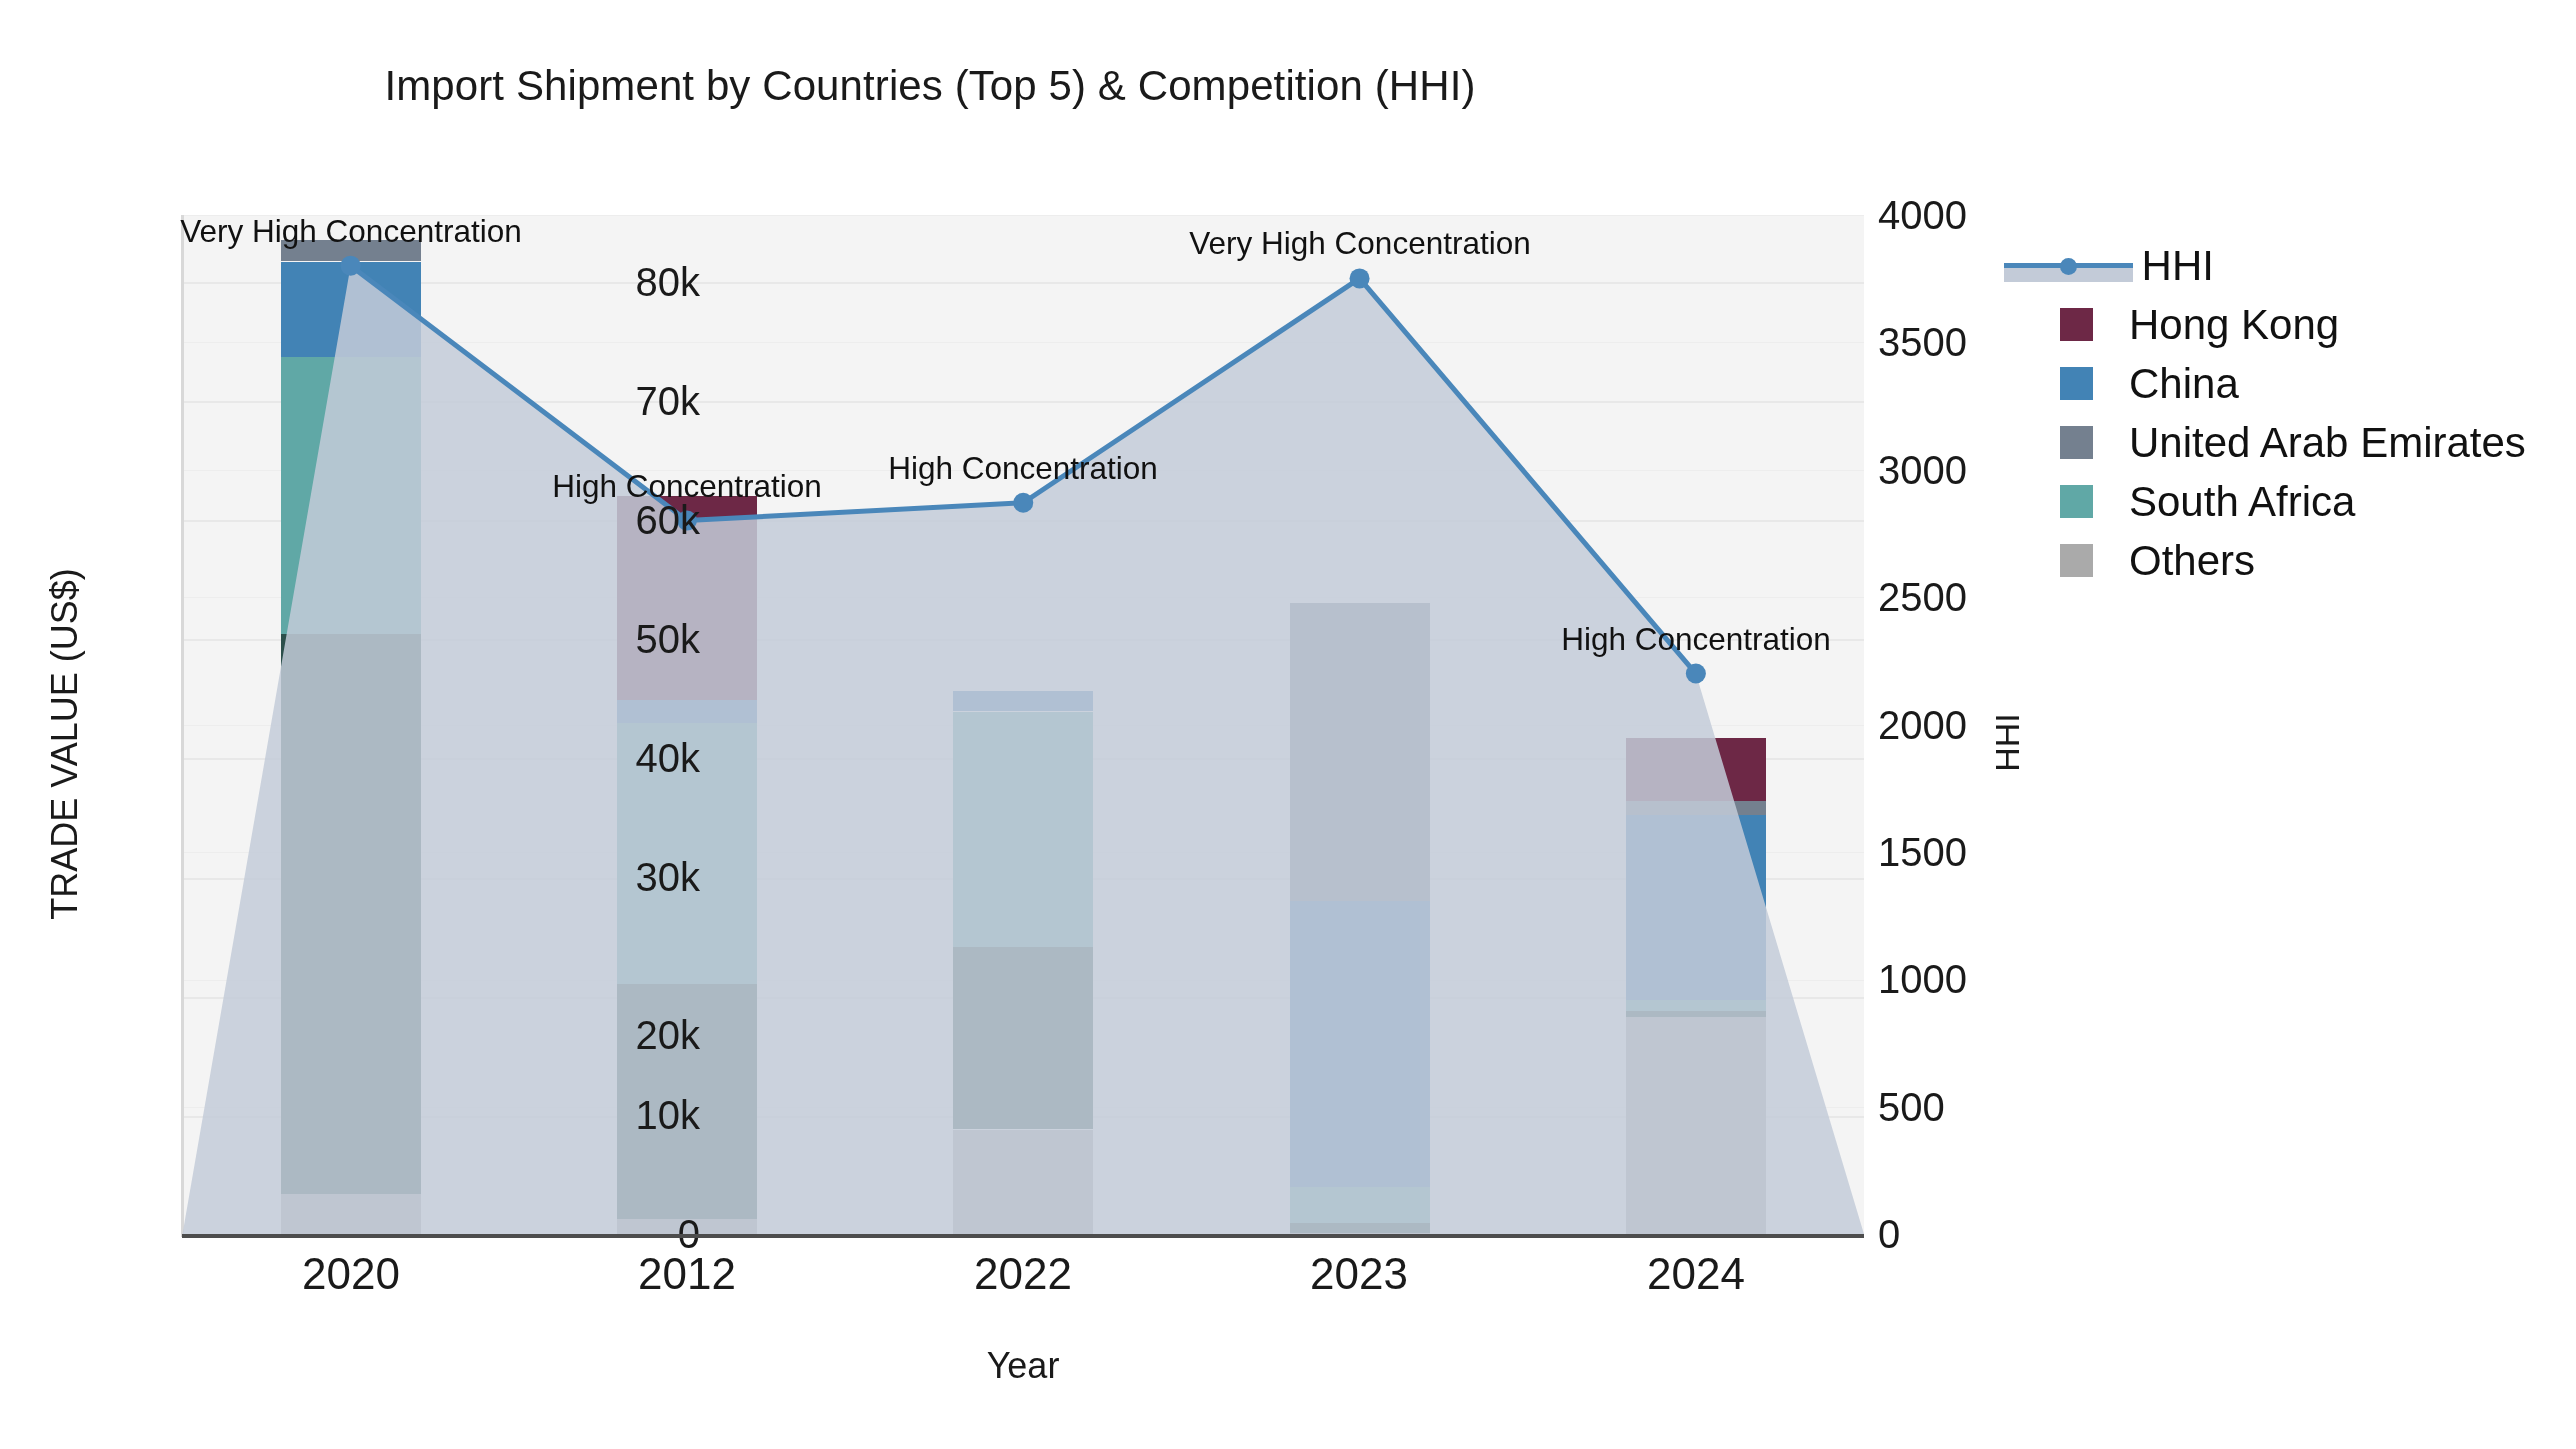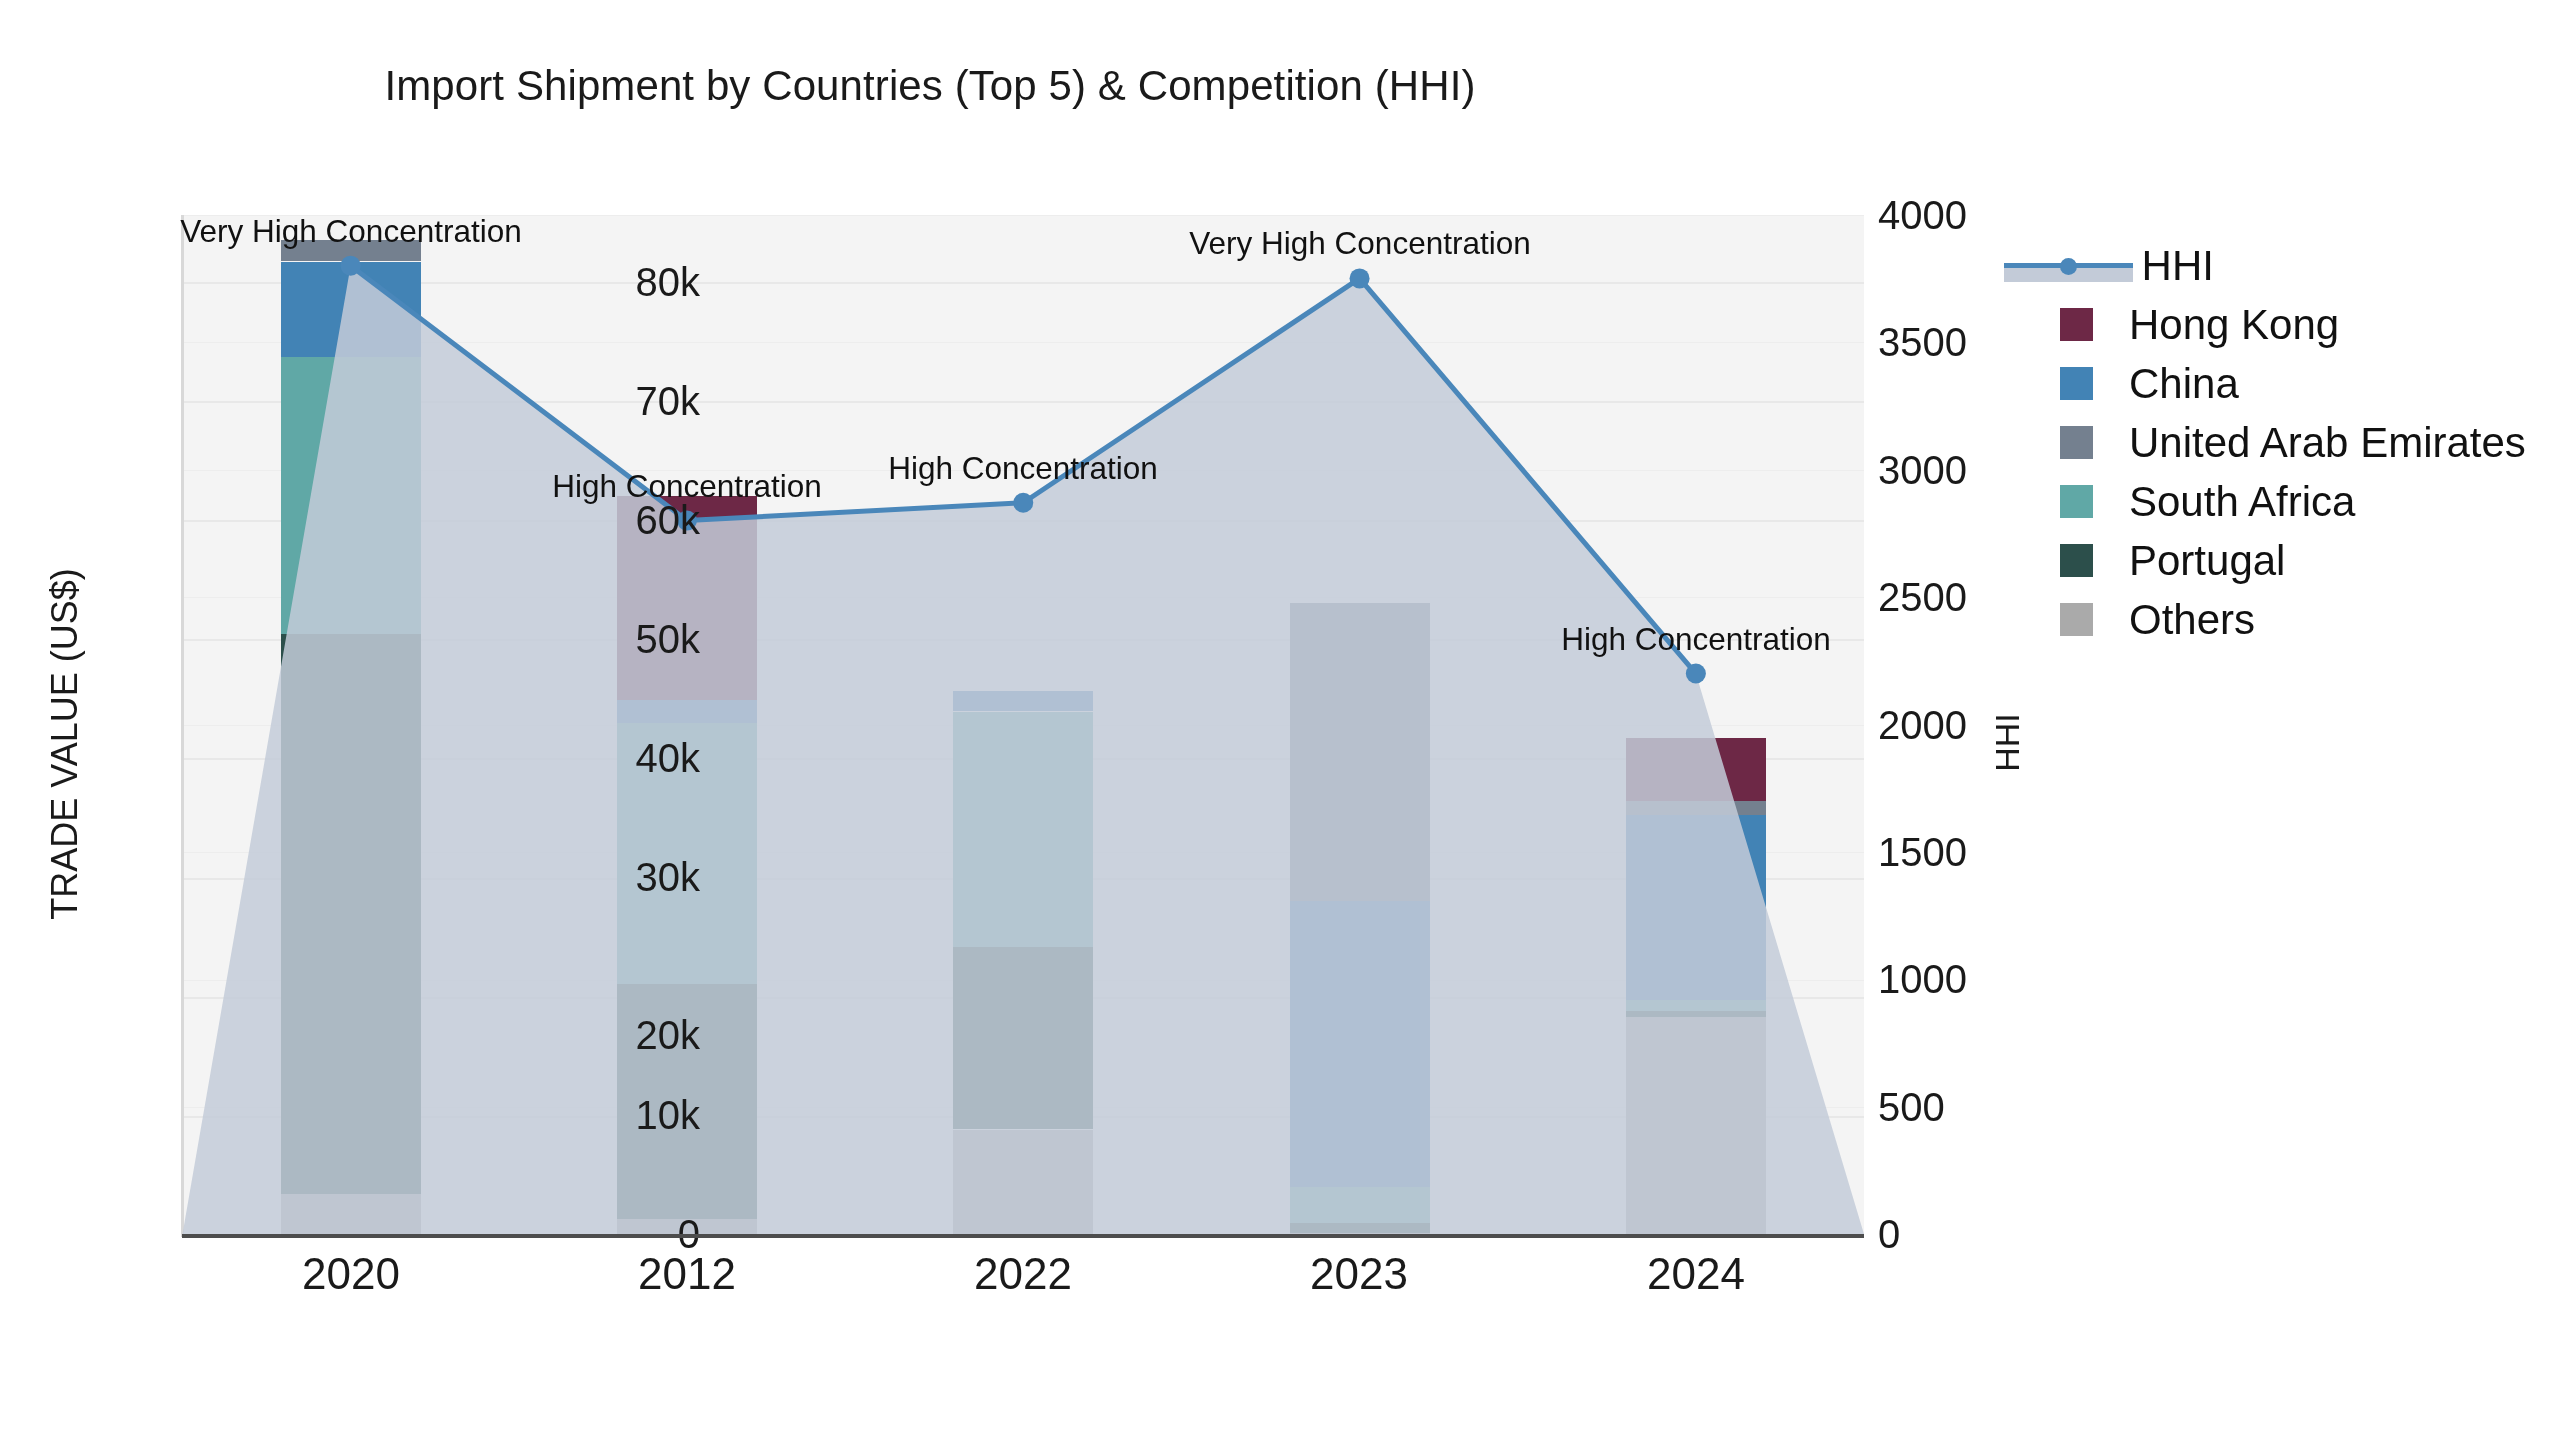--- a/index.html
+++ b/index.html
@@ -151,20 +151,21 @@
       <div class="xtick" style="left: 544px;">2012</div>
       <div class="xtick" style="left: 880px;">2022</div>
       <div class="xtick" style="left: 1216px;">2023</div>
       <div class="xtick" style="left: 1553px;">2024</div>
     </div>
 
   <div class="axis-line-x"></div>
 
   <div class="ylabel-left">TRADE VALUE (US$)</div>
   <div class="ylabel-right">HHI</div>
+  <div class="xlabel">Year</div>
 
   <div class="legend" id="legend">
       <div class="legend-row">
         <div class="legend-line-mark">
           <div class="band"></div>
           <div class="ln" style="background: rgb(74, 135, 186);"></div>
           <div class="dot" style="background: rgb(74, 135, 186);"></div>
         </div>
         <div class="legend-text">HHI</div>
       </div>
@@ -178,22 +179,18 @@
       </div>
       <div class="legend-row">
         <div class="legend-swatch" style="background: rgb(116, 128, 143);"></div>
         <div class="legend-text">United Arab Emirates</div>
       </div>
       <div class="legend-row">
         <div class="legend-swatch" style="background: rgb(96, 168, 166);"></div>
         <div class="legend-text">South Africa</div>
       </div>
       <div class="legend-row">
-        <div class="legend-swatch" style="background: rgb(44, 79, 75);"></div>
-        <div class="legend-text">Portugal</div>
-      </div>
-      <div class="legend-row">
         <div class="legend-swatch" style="background: rgb(170, 170, 170);"></div>
         <div class="legend-text">Others</div>
       </div>
     </div>
 </div>
 
 
 </body></html>

